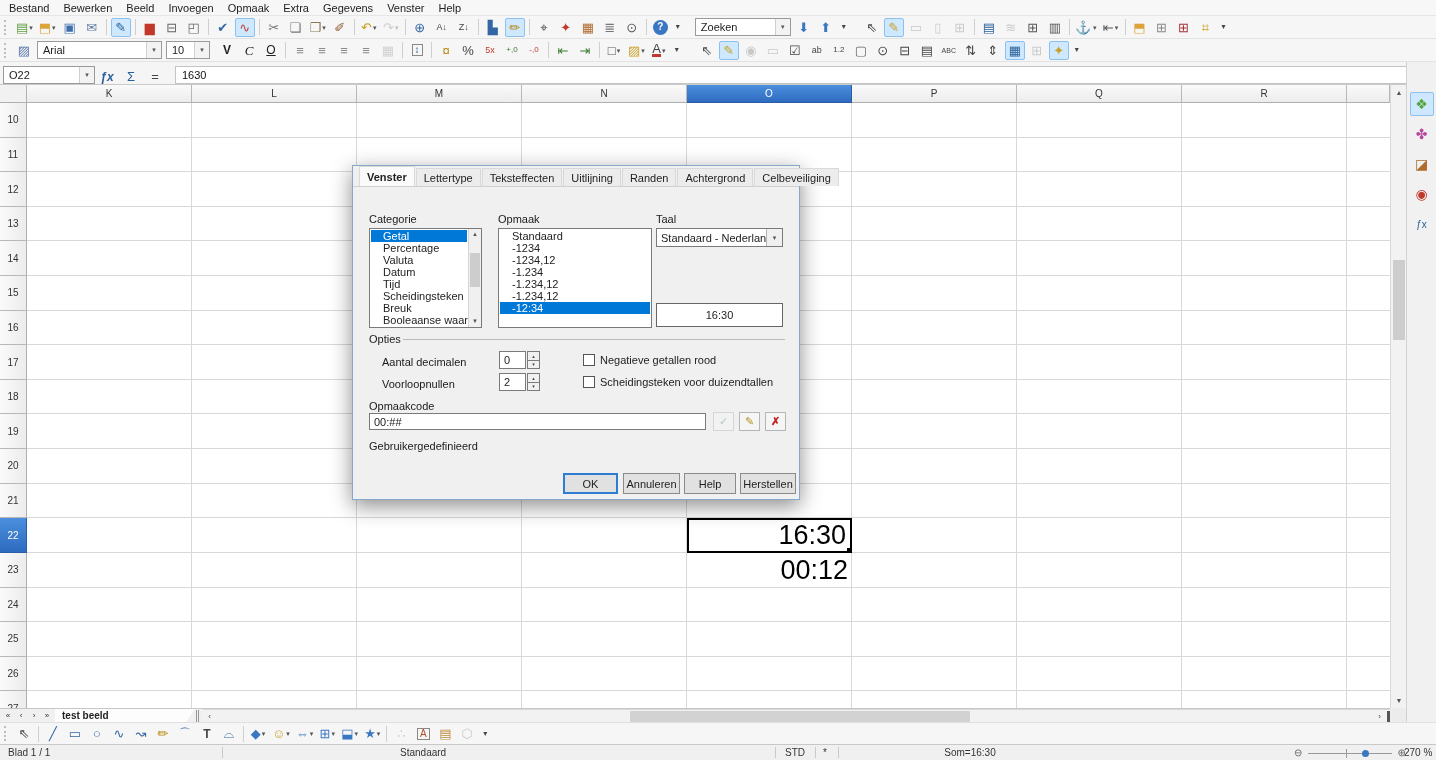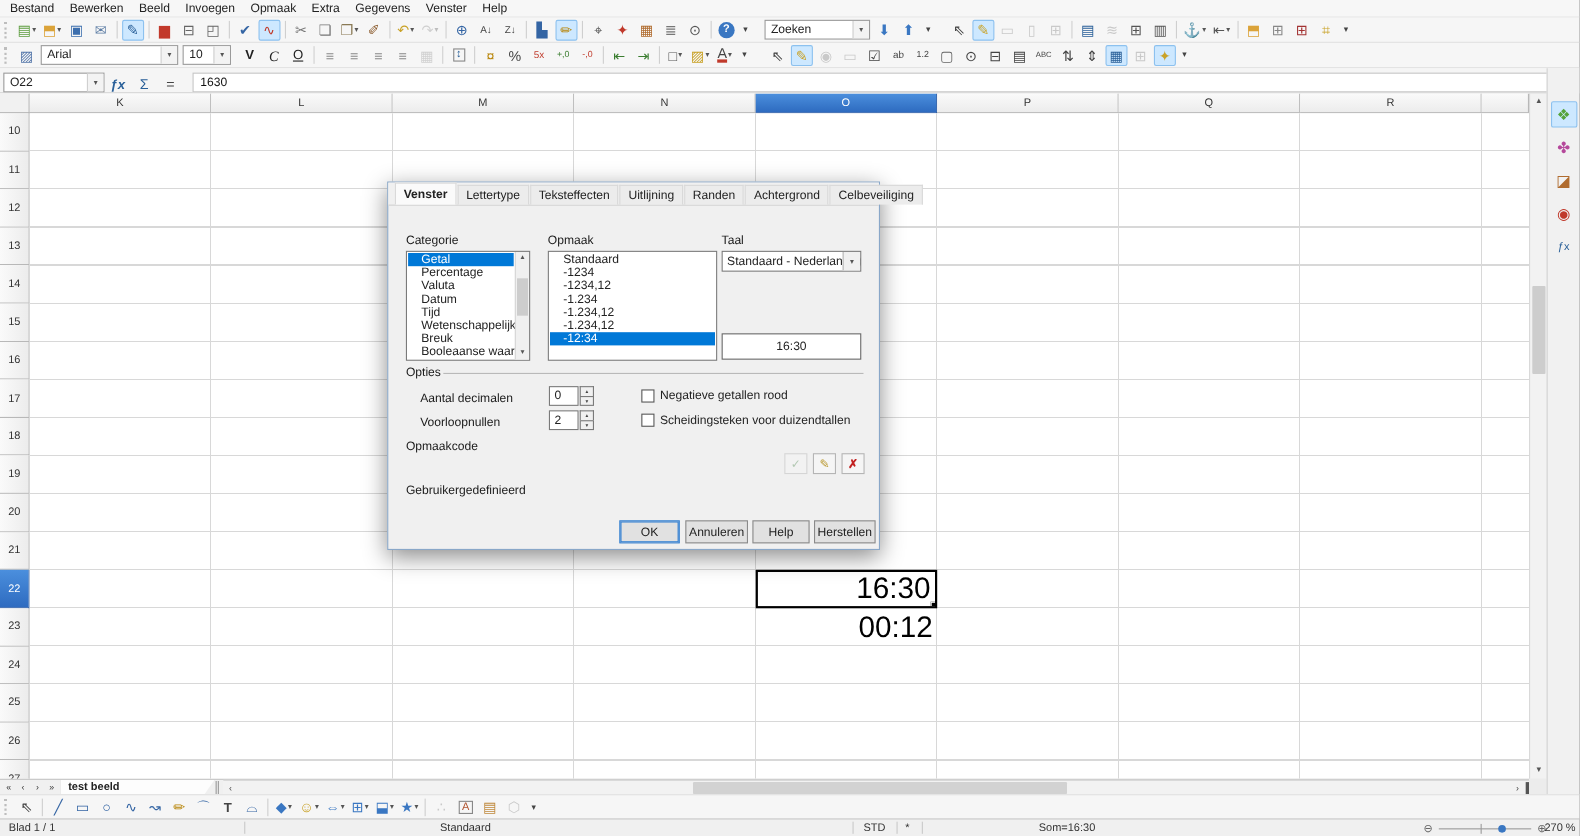--- a/index.html
+++ b/index.html
@@ -566,21 +566,21 @@
       </div>
     <div class="dpane">
       <span class="lbl" style="left:16px;top:4px;">Categorie</span>
       <div class="listbox" style="left:16px;top:19px;width:113px;height:100px;">
         <div class="litems" style="right:14px;">
             <div class="litem sel">Getal</div>
             <div class="litem">Percentage</div>
             <div class="litem">Valuta</div>
             <div class="litem">Datum</div>
             <div class="litem">Tijd</div>
-            <div class="litem">Wetenschappelijk</div>
+            <div class="litem">Scheidingsteken</div>
             <div class="litem">Breuk</div>
             <div class="litem">Booleaanse waarde</div>
           </div>
         <div class="lscroll">
           <span class="lsarr" style="top:0;">▲</span>
           <div class="lsthumb"></div>
           <span class="lsarr" style="bottom:0;">▼</span>
         </div>
       </div>
       <span class="lbl" style="left:145px;top:4px;">Opmaak</span>
@@ -627,20 +627,23 @@
           <span>▴</span>
             <span>▾</span>
         </span>
       </div>
       <div class="cbrow" style="left:230px;top:167px;">
         <span class="cbox"></span>
         <span>Scheidingsteken voor duizendtallen</span>
       </div>
 
       <span class="lbl" style="left:16px;top:191px;">Opmaakcode</span>
+      <div class="dinput" style="left:16px;top:204px;width:337px;">
+        <span>00:##</span>
+      </div>
       <div class="ibtn dis" style="left:360px;top:203px;color:#6a9a6a;">
         <span>✓</span>
       </div>
       <div class="ibtn" style="left:386px;top:203px;color:#b8962b;">
         <span>✎</span>
       </div>
       <div class="ibtn" style="left:412px;top:203px;color:#c22222;font-weight:bold;">
         <span>✗</span>
       </div>
       <span class="lbl" style="left:16px;top:231px;">Gebruikergedefinieerd</span>

